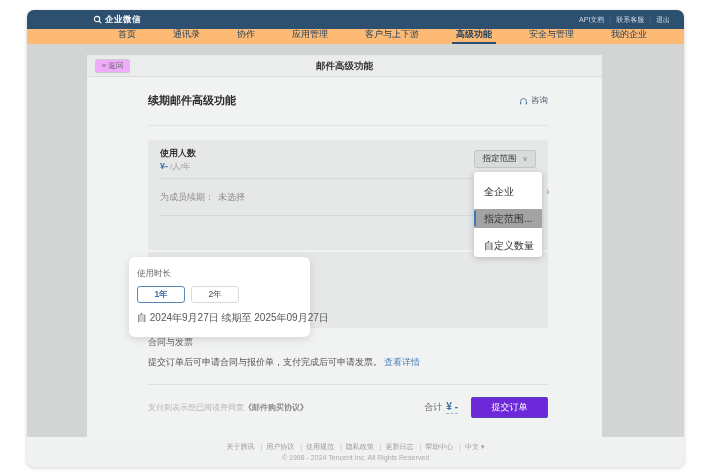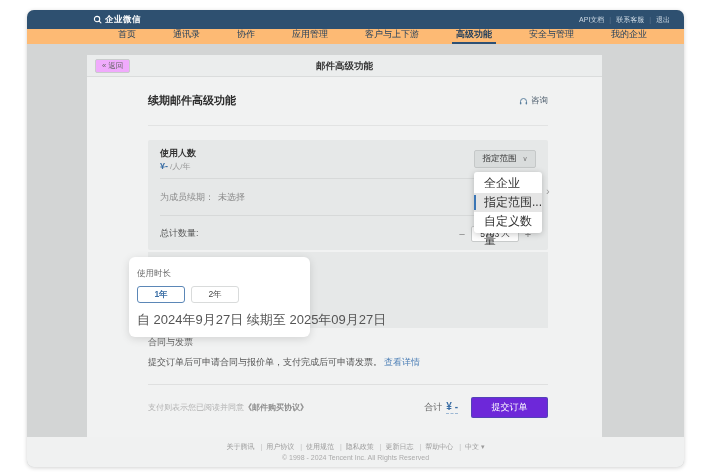--- a/index.html
+++ b/index.html
@@ -58,33 +58,33 @@
   .step-btn { font-size:11px; color:#8a8a8a; width:12px; text-align:center; cursor:pointer; user-select:none; }
   .step-box { width:48px; height:16px; background:#fdfdfd; border:1px solid #c7caca; border-radius:2px; margin:0 3px; display:flex; align-items:center; justify-content:center; }
   .step-box span { font-size:8.5px; color:#333; }
   .step-unit { margin-left:2px; color:#666; }
 
   
   .dropdown-btn { position:absolute; left:387px; top:95px; width:62px; height:18px; background:#d9dcdc; border:1px solid #c5c8c8; border-radius:2px; display:flex; align-items:center; justify-content:center; cursor:pointer; z-index:3; }
   .dropdown-btn .val { font-size:8.5px; color:#333; }
   .dropdown-btn .caret { font-size:7px; color:#777; margin-left:6px; }
   .dropdown-menu { position:absolute; left:387px; top:117px; width:68px; background:#ffffff; border-radius:3px; box-shadow:0 1px 6px rgba(0,0,0,.22); z-index:4; padding:2px 0; }
-  .dd-item { height:19px; line-height:19px; padding-left:10px; font-size:12px; color:#333; cursor:pointer; position:relative; }
-  .dd-item.selected { background:#e5e5e5; }
+  .dd-item { height:19px; line-height:19px; padding-left:10px; font-size:10px; color:#333; cursor:pointer; position:relative;margin-top:8px; }
+  .dd-item.selected { background:#a3a3a3; }
   .dd-item.selected::before { content:""; position:absolute; left:0; top:2px; bottom:2px; width:2px; background:#3b76b5; }
   .row2-chevron { position:absolute; left:459px; top:130px; font-size:11px; color:#999; z-index:5; }
 
   
   .panel2 { position:absolute; left:61px; top:197px; width:400px; height:76px; background:#e6e8e8; }
   .duration-card { position:absolute; left:42px; top:202px; width:181px; height:80px; background:#ffffff; border-radius:6px; box-shadow:0 2px 8px rgba(0,0,0,.13); padding:11px 8px; z-index:2; }
   .duration-label { font-size:8.5px; color:#666; }
   .year-btns { display:flex; gap:6px; margin-top:6px; }
   .year-btn { width:48px; height:17px; border-radius:3px; background:#fff; display:flex; align-items:center; justify-content:center; font-size:8.5px; cursor:pointer; border:1px solid #d9dbdb; color:#444; }
   .year-btn.active { border:1px solid #5b87b7; color:#3a6ea5; font-weight:bold; }
-  .duration-date { margin-top:8px; font-size:13px; color:#555; white-space:nowrap; }
+  .duration-date { margin-top:8px; font-size:10px; color:#555; white-space:nowrap; }
 
   
   .contract-heading { position:absolute; left:61px; top:281px; font-size:9px; color:#666; }
   .contract-desc { position:absolute; left:61px; top:301px; font-size:9px; color:#555; }
   .contract-link { color:#4a7db5; cursor:pointer; margin-left:2px; }
   .divider2 { position:absolute; left:61px; right:54px; top:329px; height:1px; background:#dfe0e0; }
 
   
   .checkout-row { position:absolute; left:61px; right:54px; top:341px; height:22px; display:flex; align-items:center; }
   .agreement { font-size:8px; color:#b2b2b2; }
@@ -151,31 +151,20 @@
           <div class="users-price">
             <span class="price-val">¥-</span><span class="price-unit">/人/年</span>
           </div>
         </div>
         <div class="p-div"></div>
         <div class="p-row row-renew">
           <span class="renew-label">为成员续期：</span>
           <span class="renew-value">未选择</span>
         </div>
         <div class="p-div"></div>
-        <div class="p-row row-total">
-          <span class="total-label">总计数量:</span>
-          <div class="stepper">
-            <div class="step-btn">−</div>
-            <div class="step-box">
-              <span>5703</span>
-              <span class="step-unit">人</span>
-            </div>
-            <div class="step-btn">+</div>
-          </div>
-        </div>
       </div>
 
       <div class="dropdown-btn">
         <span class="val">指定范围</span>
         <span class="caret">∨</span>
       </div>
       <div class="dropdown-menu">
         <div class="dd-item">全企业</div>
         <div class="dd-item selected">指定范围...</div>
         <div class="dd-item">自定义数量</div>

